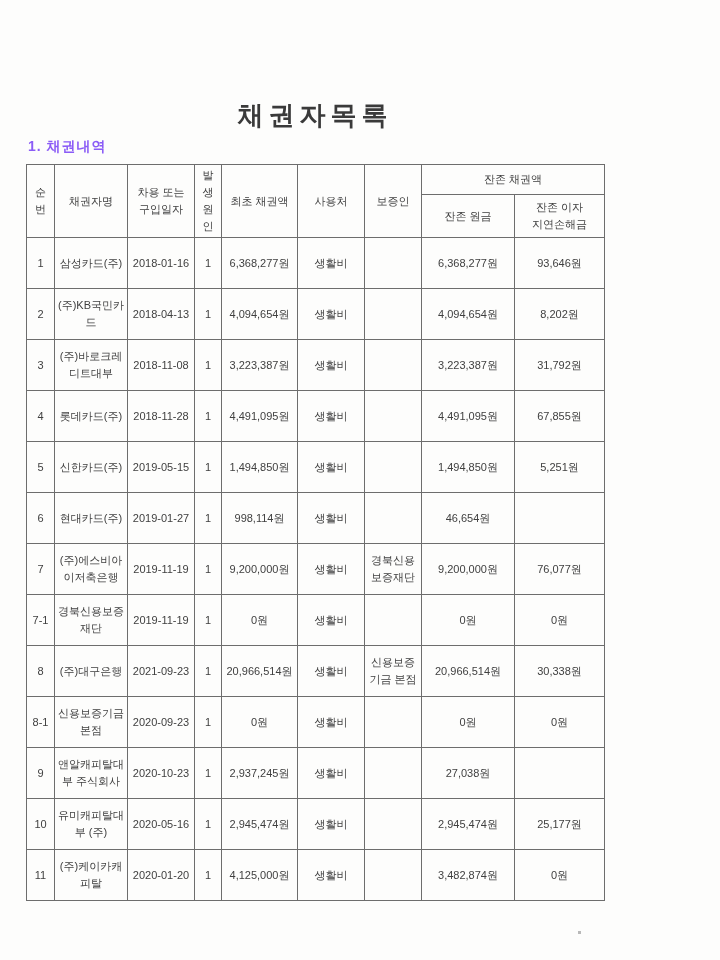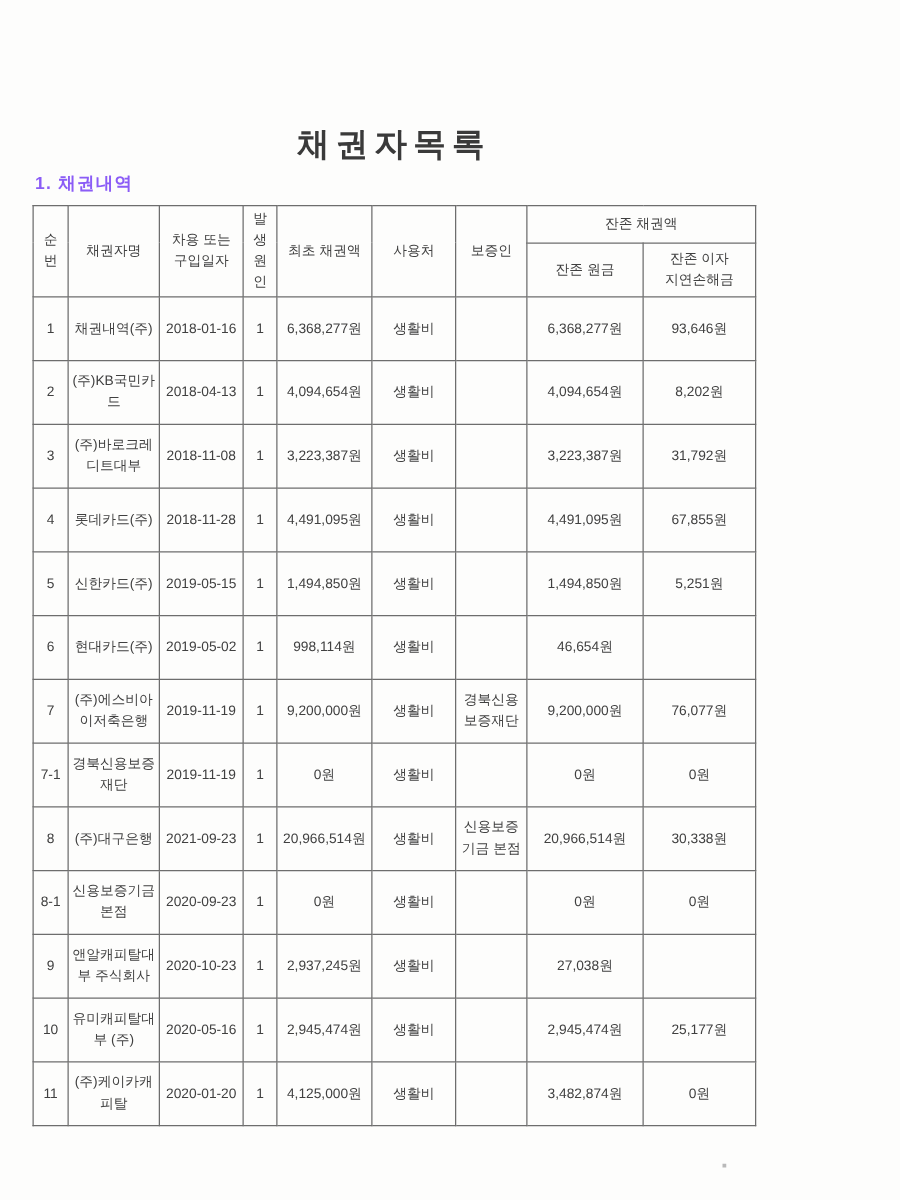--- a/index.html
+++ b/index.html
@@ -98,21 +98,21 @@
       </tr>
       <tr class="h2">
         <th>잔존 원금</th>
         <th>잔존 이자
 지연손해금</th>
       </tr>
     </thead>
     <tbody>
         <tr>
     <td>1</td>
-    <td>채권내역(주)</td>
+    <td>삼성카드(주)</td>
     <td>2018-01-16</td>
     <td>1</td>
     <td>6,368,277원</td>
     <td>생활비</td>
     <td></td>
     <td>6,368,277원</td>
     <td>93,646원</td>
   </tr>
         <tr>
     <td>2</td>
@@ -154,21 +154,21 @@
     <td>1</td>
     <td>1,494,850원</td>
     <td>생활비</td>
     <td></td>
     <td>1,494,850원</td>
     <td>5,251원</td>
   </tr>
         <tr>
     <td>6</td>
     <td>현대카드(주)</td>
-    <td>2019-05-02</td>
+    <td>2019-01-27</td>
     <td>1</td>
     <td>998,114원</td>
     <td>생활비</td>
     <td></td>
     <td>46,654원</td>
     <td></td>
   </tr>
         <tr>
     <td>7</td>
     <td>(주)에스비아이저축은행</td>

